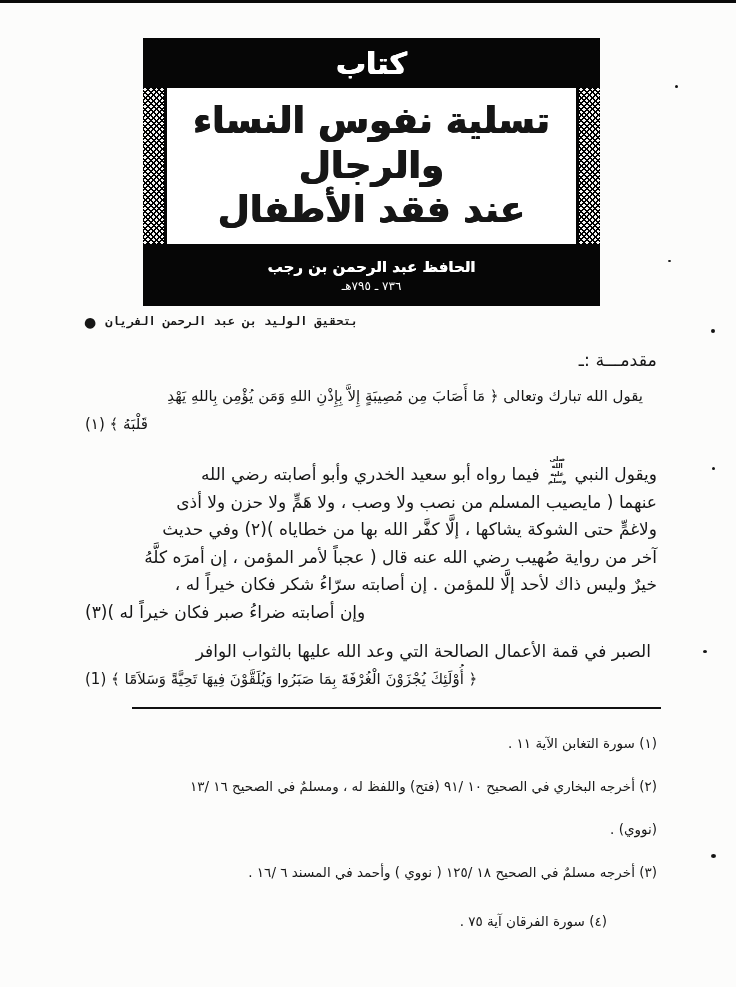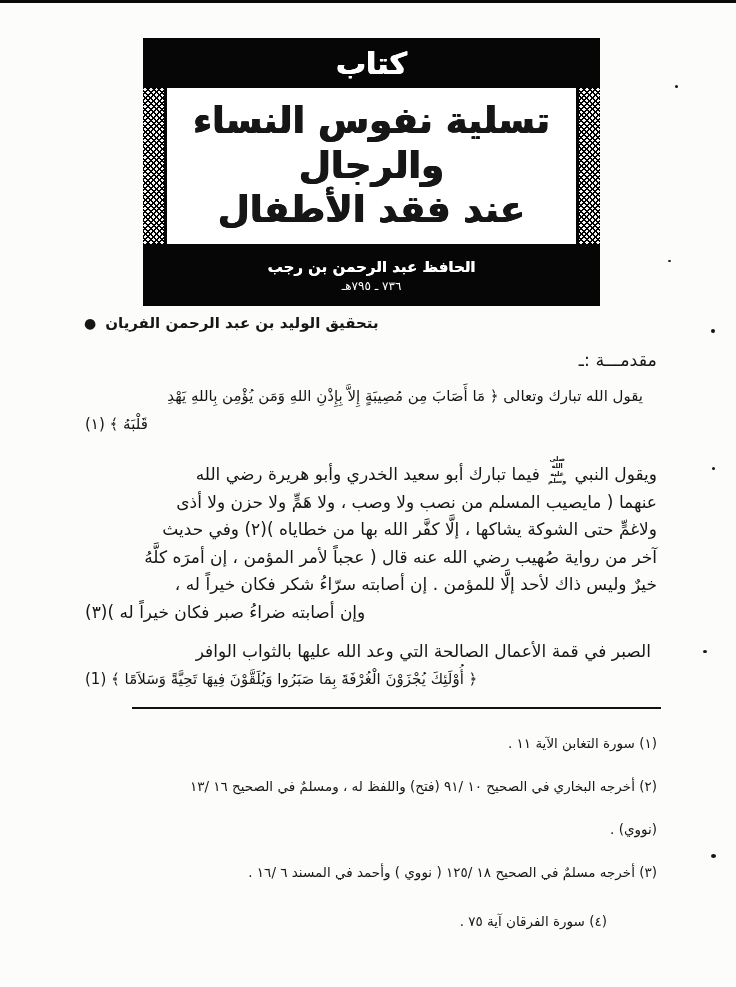--- a/index.html
+++ b/index.html
@@ -48,21 +48,21 @@
     text-shadow:0.3px 0 #fff;
   }
   .author-dates { font-size:12px; }
 
   
   .editor-line {
     position:absolute; left:84px; top:314px;
     display:flex; align-items:center; gap:9px;
   }
   .bullet { font-size:14px; line-height:1; }
-  .editor-text { font-size:15px; font-weight:bold; direction:rtl; }
+  .editor-text { font-size:12px; font-weight:bold; direction:rtl;font-family:Liberation Mono, monospace; }
 
   
   .content {
     position:absolute; left:85px; top:350px; width:572px;
     direction:rtl; font-size:17px;
   }
   .heading { font-weight:normal; font-size:17.5px; text-align:right; margin-bottom:13px; }
   .para1 { margin-bottom:18px; }
   .para2 { margin-bottom:12px; }
   .line { line-height:27.5px; text-align:right; }
@@ -131,21 +131,21 @@
 
   <div class="content">
     <div class="heading">مقدمـــة :ـ</div>
 
     <div class="para1">
       <div class="line quran indent1">يقول الله تبارك وتعالى ﴿ مَا أَصَابَ مِن مُصِيبَةٍ إِلاَّ بِإِذْنِ اللهِ وَمَن يُؤْمِن بِاللهِ يَهْدِ</div>
       <div class="line quran fl">قَلْبَهُ ﴾ (١)</div>
     </div>
 
     <div class="para2">
-      <div class="line"><span>ويقول النبي</span> <span class="saw">صلى الله عليه وسلم</span> <span>فيما تبارك أبو سعيد الخدري وأبو هريرة رضي الله</span></div>
+      <div class="line"><span>ويقول النبي</span> <span class="saw">صلى الله عليه وسلم</span> <span>فيما رواه أبو سعيد الخدري وأبو أصابته رضي الله</span></div>
       <div class="line">عنهما ( مايصيب المسلم من نصب ولا وصب ، ولا هَمٍّ ولا حزن ولا أذى</div>
       <div class="line">ولاغمٍّ حتى الشوكة يشاكها ، إلَّا كفَّر الله بها من خطاياه )(٢) وفي حديث</div>
       <div class="line">آخر من رواية صُهيب رضي الله عنه قال ( عجباً لأمر المؤمن ، إن أمرَه كلَّهُ</div>
       <div class="line">خيرٌ وليس ذاك لأحد إلَّا للمؤمن . إن أصابته سرّاءُ شكر فكان خيراً له ،</div>
       <div class="line fl">وإن أصابته ضراءُ صبر فكان خيراً له )(٣)</div>
     </div>
 
     <div class="para3">
       <div class="line indent2">الصبر في قمة الأعمال الصالحة التي وعد الله عليها بالثواب الوافر</div>
       <div class="line quran fl">﴿ أُوْلَئِكَ يُجْزَوْنَ الْغُرْفَةَ بِمَا صَبَرُوا وَيُلَقَّوْنَ فِيهَا تَحِيَّةً وَسَلاَمًا ﴾ (1)</div>

